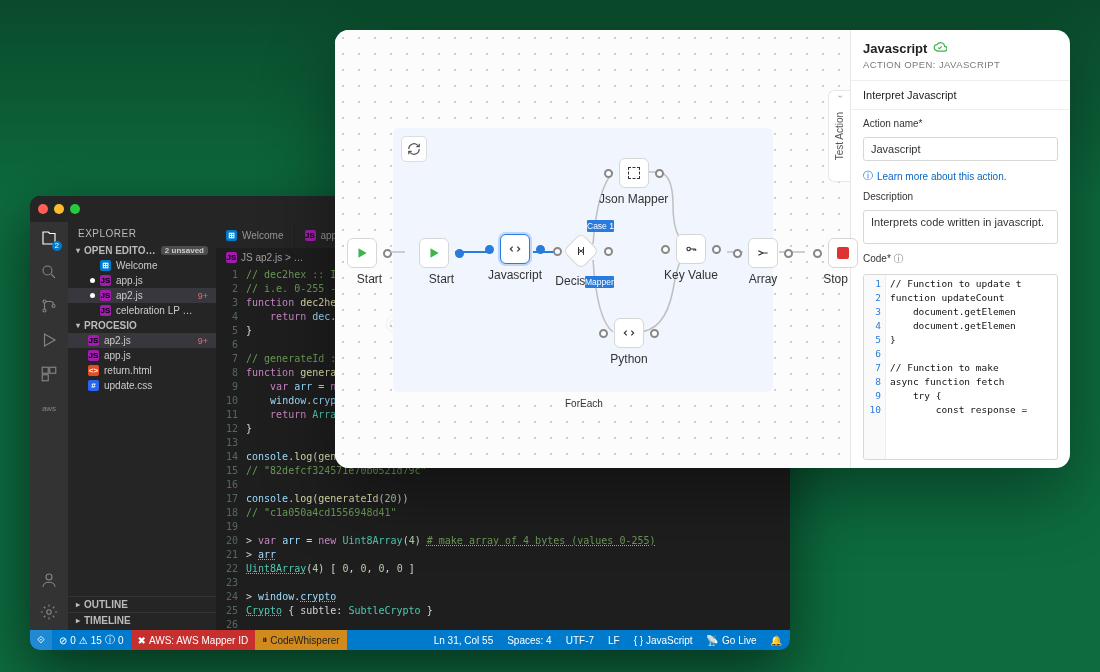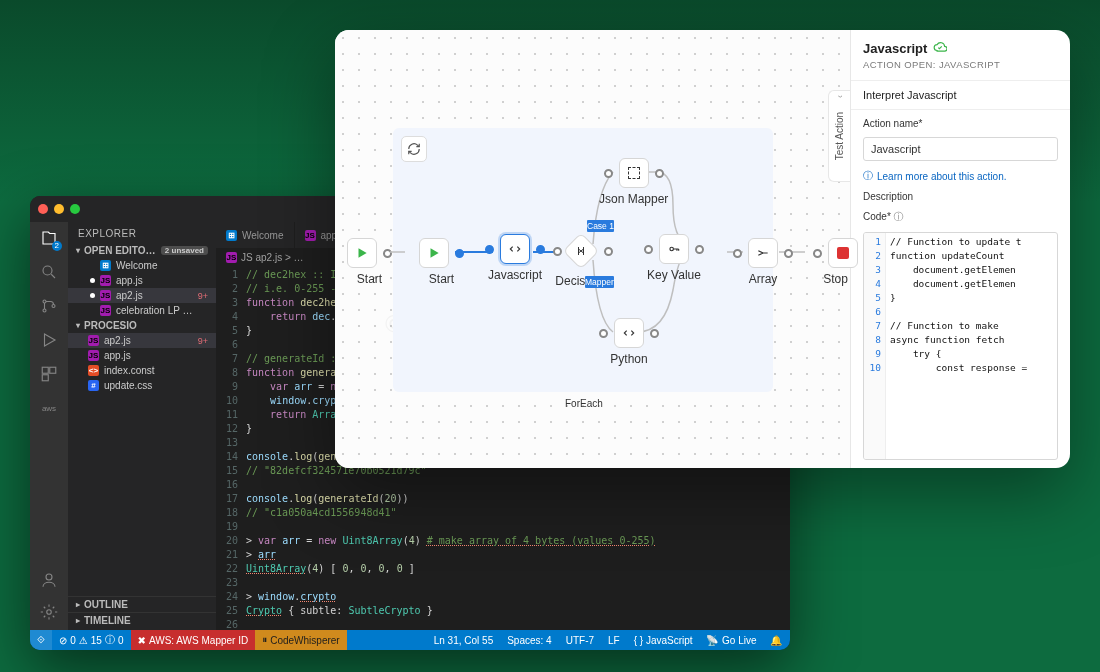--- a/index.html
+++ b/index.html
@@ -215,21 +215,21 @@
             <span class="fi js">JS</span>
             <span>ap2.js</span>
             <span class="count">9+</span>
           </div>
           <div class="sb-item">
             <span class="fi js">JS</span>
             <span>app.js</span>
           </div>
           <div class="sb-item">
             <span class="fi html">&lt;&gt;</span>
-            <span>index.const</span>
+            <span>return.html</span>
           </div>
           <div class="sb-item">
             <span class="fi css">#</span>
             <span>update.css</span>
           </div>
         </div>
       <div class="sb-foot">
         <div class="sb-h">
             <span class="chev">▸</span>
             <span>OUTLINE</span>
@@ -385,21 +385,21 @@
           <span class="port"></span>
           <div class="box">
             <svg width="14" height="14" viewBox="0 0 24 24" fill="none" stroke="#333" stroke-width="2">
               <path d="M8 8l-4 4 4 4M16 8l4 4-4 4"></path>
             </svg>
           </div>
           <span class="port"></span>
         </div>
       <div class="lbl">Python</div>
     </div>
-    <div class="node" style="left:309px;top:204px">
+    <div class="node" style="left:326px;top:204px">
       <div class="row">
           <span class="port"></span>
           <div class="box">
             <svg width="14" height="14" viewBox="0 0 24 24" fill="none" stroke="#333" stroke-width="2">
               <circle cx="8" cy="12" r="3"></circle>
               <path d="M11 12h9M17 12v3M20 12v3"></path>
             </svg>
           </div>
           <span class="port"></span>
         </div>
@@ -441,20 +441,21 @@
     </div>
     <div class="side-tab">Interpret Javascript</div>
     <div class="form">
       <label>Action name*</label>
       <input class="inp" value="Javascript" style="">
       <div class="learn">
         <span>ⓘ</span>
         <span>Learn more about this action.</span>
       </div>
       <label>Description</label>
+      <div class="inp" style="min-height:34px">Interprets code written in javascript.</div>
       <label><span>Code*</span> <span style="color:#888">ⓘ</span></label>
       <div class="codebox">
         <div class="g" id="cb-gutter">
             <div>1</div>
             <div>2</div>
             <div>3</div>
             <div>4</div>
             <div>5</div>
             <div>6</div>
             <div>7</div>

